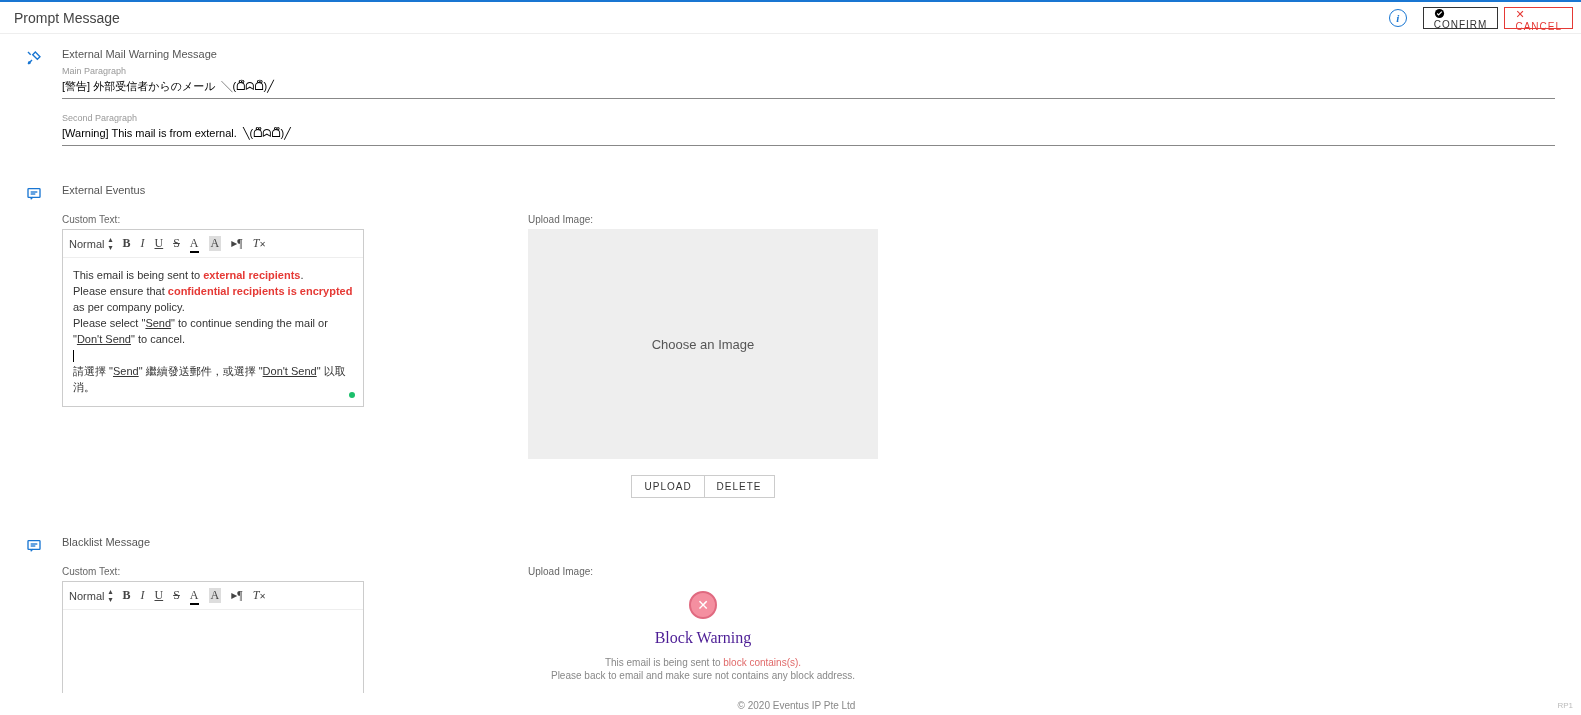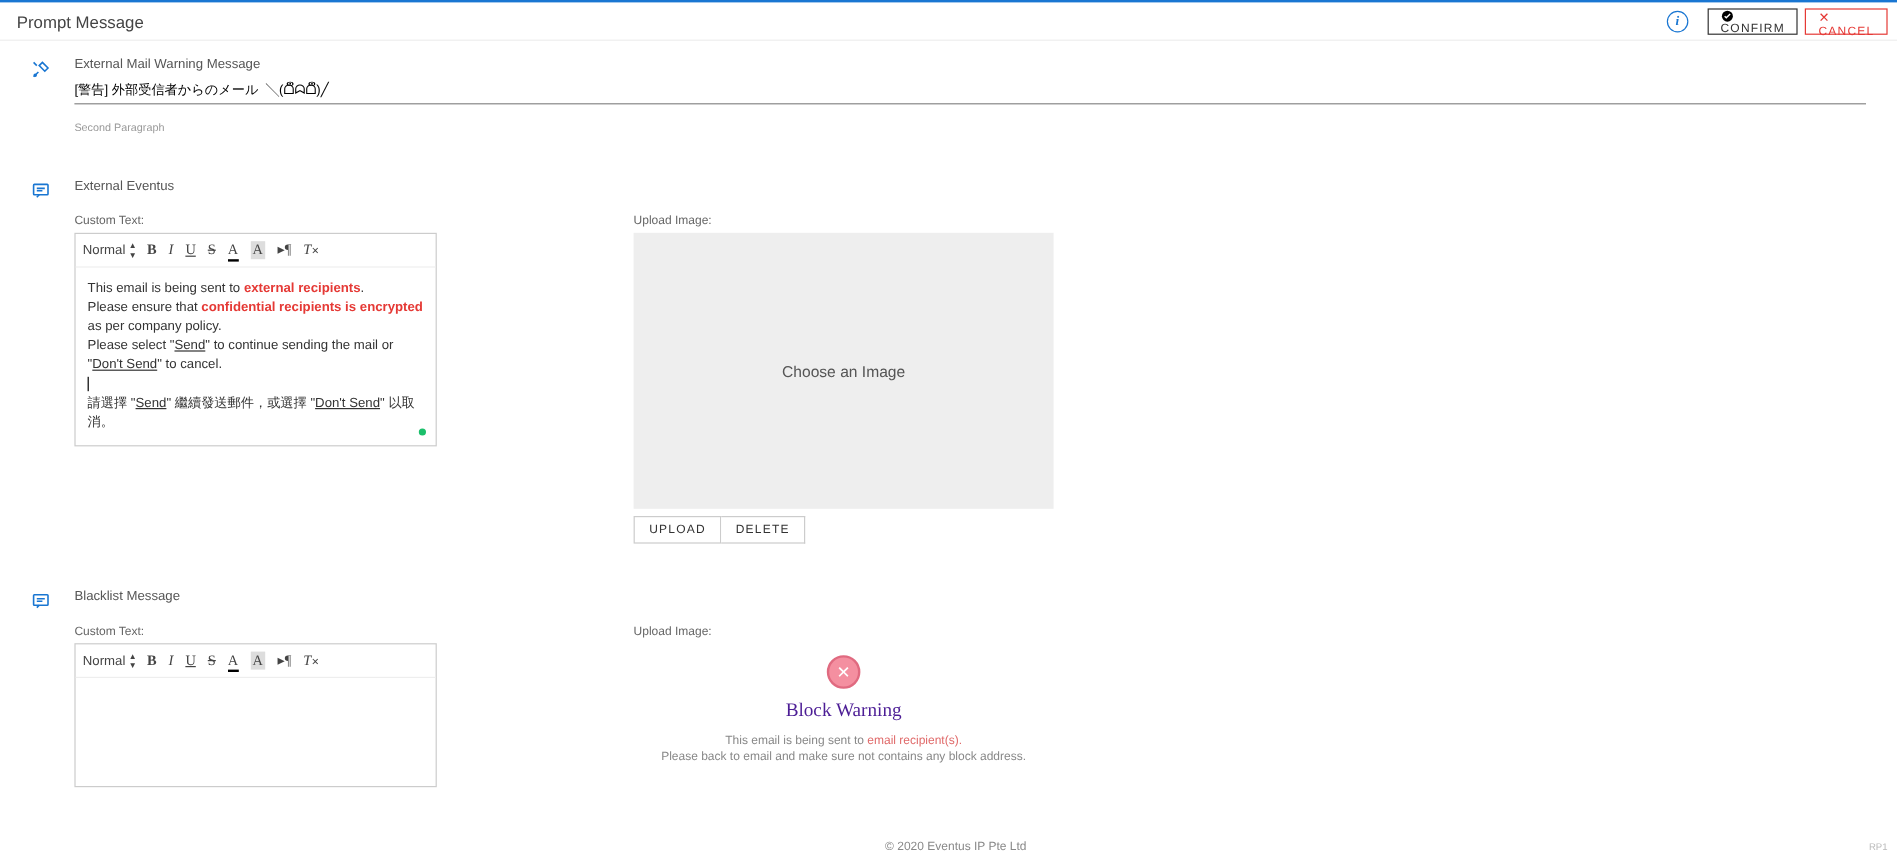--- a/index.html
+++ b/index.html
@@ -39,21 +39,21 @@
 .rte-toolbar .tbtn.ital { font-style: italic; }
 .rte-toolbar .tbtn.under { text-decoration: underline; }
 .rte-toolbar .tbtn.strike { text-decoration: line-through; }
 .rte-content { padding: 10px; font-size: 11px; line-height: 1.45; color: #333; min-height: 60px; position: relative; }
 .rte-content .cursor { display: inline-block; width: 1px; height: 12px; background: #000; vertical-align: middle; }
 .rte-content .dot { position: absolute; right: 8px; bottom: 8px; width: 6px; height: 6px; border-radius: 50%; background: #1bbf6b; }
 .red { color: #e53935; font-weight: bold; }
 .ul { text-decoration: underline; }
 
 .img-drop { width: 350px; height: 230px; background: #eee; display: flex; align-items: center; justify-content: center; color: #555; font-size: 13px; cursor: pointer; }
-.btn-row { display: flex; margin-top: 6px; }
+.btn-row { display: flex; margin-top: 16px; justify-content: center; }
 .sbtn { border: 1px solid #ccc; padding: 5px 12px; font-size: 10px; letter-spacing: 1px; background: #fff; cursor: pointer; }
 .sbtn + .sbtn { border-left: none; }
 
 .block-preview { width: 350px; display: flex; flex-direction: column; align-items: center; padding-top: 10px; }
 .block-preview .circle { width: 28px; height: 28px; border-radius: 50%; background: #f48fa0; border: 2px solid #e06a80; display: flex; align-items: center; justify-content: center; color: #fff; font-size: 14px; margin-bottom: 10px; }
 .block-preview .bw-title { font-size: 16px; color: #4c1d95; font-family: Georgia, serif; margin-bottom: 10px; }
 .block-preview .bw-line { font-size: 10px; color: #888; margin-bottom: 2px; }
 .block-preview .bw-line .bred { color: #e06a6a; }
 
 .footer { position: absolute; left: 0; right: 0; bottom: 0; height: 20px; display: flex; align-items: center; justify-content: center; font-size: 10px; color: #888; background: #fff; padding-left: 12px; }
@@ -93,22 +93,24 @@
           <svg width="16" height="16" viewBox="0 0 24 24" fill="none" stroke="#1976d2" stroke-width="2">
             <path d="M3 21l6-6"></path>
               <path d="M14 3l7 7-4 4-7-7z"></path>
               <path d="M3 3l4 4"></path>
               <circle cx="5" cy="19" r="1.2" fill="#1976d2"></circle>
           </svg>
         </span>
       </div>
       <div class="content-col">
         <div class="sec-title">External Mail Warning Message</div>
+        <div class="field-small-label">Main Paragraph</div>
         <input class="underline-input" value="[警告] 外部受信者からのメール  ╲(ᗝຶᗣᗝຶ)╱" style="">
         <div class="field-small-label" style="margin-top:14px">Second Paragraph</div>
+        <input class="underline-input" value="[Warning] This mail is from external.  ╲(ᗝຶᗣᗝຶ)╱" style="">
       </div>
     </div>
 
     <div class="section" style="margin-top:26px">
       <div class="icon-col">
         <span class="sicon">
           <svg width="16" height="16" viewBox="0 0 24 24" fill="none" stroke="#1976d2" stroke-width="2">
             <rect x="3" y="4" width="18" height="13" rx="1"></rect>
               <path d="M7 20l3-3"></path>
               <line x1="7" y1="9" x2="17" y2="9"></line>
@@ -198,21 +200,21 @@
                 <span class="tbtn"><span style="font-style:italic">T</span><span style="font-size:8px">✕</span></span>
               </div>
               <div class="rte-content" style="min-height:90px"></div>
             </div>
           </div>
           <div class="col-right">
             <div class="sub-label">Upload Image:</div>
             <div class="block-preview">
               <div class="circle">✕</div>
               <div class="bw-title">Block Warning</div>
-              <div class="bw-line"><span>This email is being sent to </span><span class="bred">email recipient(s).</span></div>
+              <div class="bw-line"><span>This email is being sent to </span><span class="bred">block contains(s).</span></div>
               <div class="bw-line">Please back to email and make sure not contains any block address.</div>
             </div>
           </div>
         </div>
       </div>
     </div>
 
   </div>
 
   <div class="footer">

